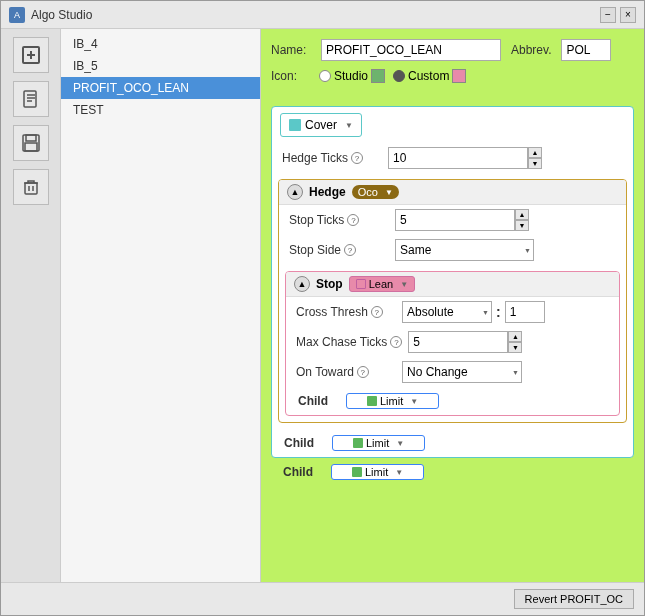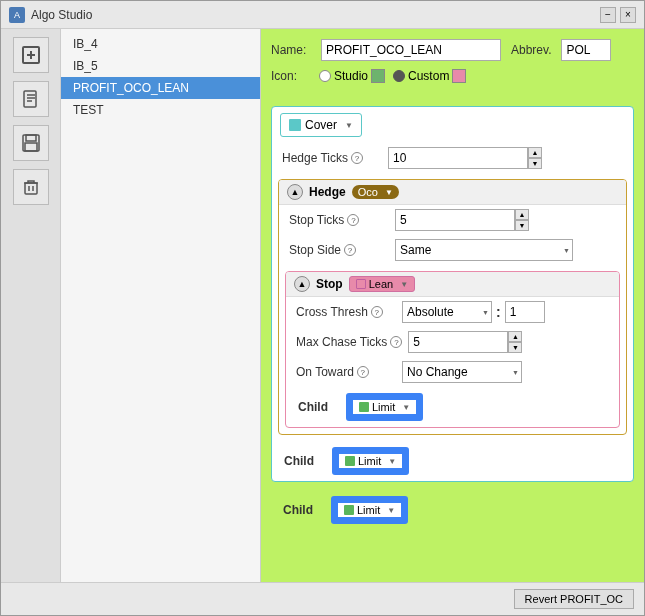--- a/index.html
+++ b/index.html
@@ -33,21 +33,21 @@
     .name-input { width: 180px; }
     
     .icon-row { display: flex; align-items: center; gap: 8px; margin-bottom: 23px; }
     .radio-option { display: flex; align-items: center; gap: 3px; cursor: pointer; }
     .radio-dot { width: 12px; height: 12px; border-radius: 50%; border: 1px solid #888; background: white; display: inline-block; }
     .radio-dot.selected { background: #555; border-color: #555; }
     .color-swatch { width: 14px; height: 14px; border: 1px solid #888; display: inline-block; }
     .color-green { background: #6db36d; }
     .color-pink { background: #e88aaa; }
     
-    .section-box { border: 1px solid #c0c0c0; border-radius: 4px; margin-bottom: 8px; background: white; }
+    .section-box { border: 1px solid #c0c0c0; border-radius: 4px; background: white; }
     .section-box.teal-border { border-color: #5bc8c8; }
     .section-box.gold-border { border-color: #c8a030; }
     
     .section-header { display: flex; align-items: center; gap: 6px; padding: 4px 8px; background: #f0f0f0; border-bottom: 1px solid #ddd; border-radius: 3px 3px 0 0; }
     .collapse-btn { width: 16px; height: 16px; border: 1px solid #888; background: #ddd; border-radius: 50%; display: flex; align-items: center; justify-content: center; cursor: pointer; font-size: 9px; }
     .section-title { font-weight: bold; font-size: 12px; }
     .dropdown-arrow { font-size: 8px; color: #666; margin-left: 4px; }
     
     .field-row { display: flex; align-items: center; padding: 4px 10px; gap: 6px; }
     .field-row-label { min-width: 100px; color: #333; font-size: 12px; display: flex; align-items: center; gap: 3px; }
@@ -59,21 +59,21 @@
     
     .cover-row { display: flex; align-items: center; padding: 6px 8px; }
     .cover-dropdown { display: flex; align-items: center; gap: 4px; border: 1px solid #5bc8c8; background: white; padding: 2px 8px; height: 24px; cursor: pointer; border-radius: 3px; }
     .cover-color { width: 12px; height: 12px; background: #5bc8c8; border-radius: 1px; }
     
     .oco-badge { display: flex; align-items: center; gap: 3px; background: #8B6914; color: white; padding: 1px 6px; border-radius: 7px; font-size: 11px; }
     
     .lean-badge { display: flex; align-items: center; gap: 3px; background: #e88aaa; padding: 1px 6px; border-radius: 3px; font-size: 11px; border: 1px solid #d070a0; }
     .lean-color { width: 10px; height: 10px; background: #e88aaa; border: 1px solid #c060a0; border-radius: 1px; }
     
-    .limit-badge { display: flex; align-items: center; gap: 3px; background: white; padding: 1px 6px; border: 7px solid #3b82f6; border-radius: 3px; font-size: 11px; cursor: pointer; }
+    .limit-badge { display: flex; align-items: center; gap: 3px; background: white; padding: 1px 20px; border: 1px solid #3b82f6; border-radius: 3px; font-size: 11px; cursor: pointer; }
     .limit-color { width: 10px; height: 10px; background: #5ab55a; border-radius: 1px; }
     
     .inner-section { margin: 6px; border: 1px solid #e88aaa; border-radius: 4px; padding: 0; }
     
     .cross-thresh-row { display: flex; align-items: center; gap: 4px; }
     
     .child-row { display: flex; align-items: center; padding: 6px 12px; gap: 8px; }
     .child-label { font-weight: bold; color: #333; font-size: 12px; min-width: 40px; }
     
     .bottom-bar { border-top: 1px solid #ccc; background: #e8e8e8; padding: 6px 10px; display: flex; justify-content: flex-end; gap: 8px; flex-shrink: 0; }
@@ -213,21 +213,21 @@
               </div>
             </div>
           </div>
 
           <div class="field-row">
             <span class="field-row-label">
               <span>Stop Side</span>
               <span class="help-icon">?</span>
             </span>
             <div class="select-wrapper">
-              <select style="width:178px;">
+              <select style="width:139px;">
                 <option>Same</option>
               </select>
             </div>
           </div>
 
           <div class="inner-section">
             <div class="section-header">
               <div class="collapse-btn">▲</div>
               <span class="section-title">Stop</span>
               <div class="lean-badge">

